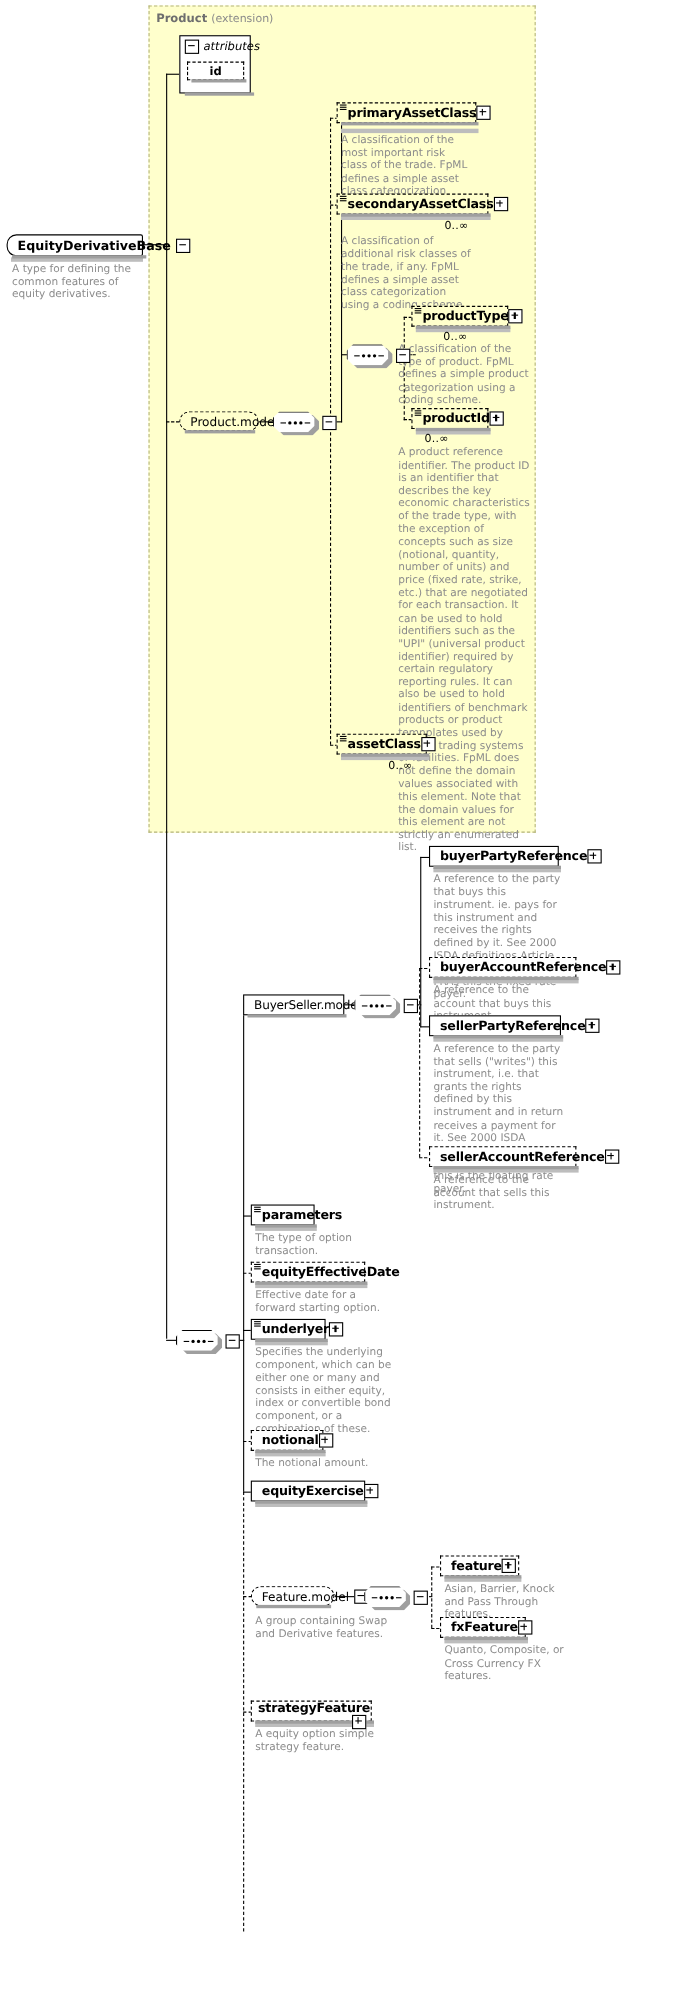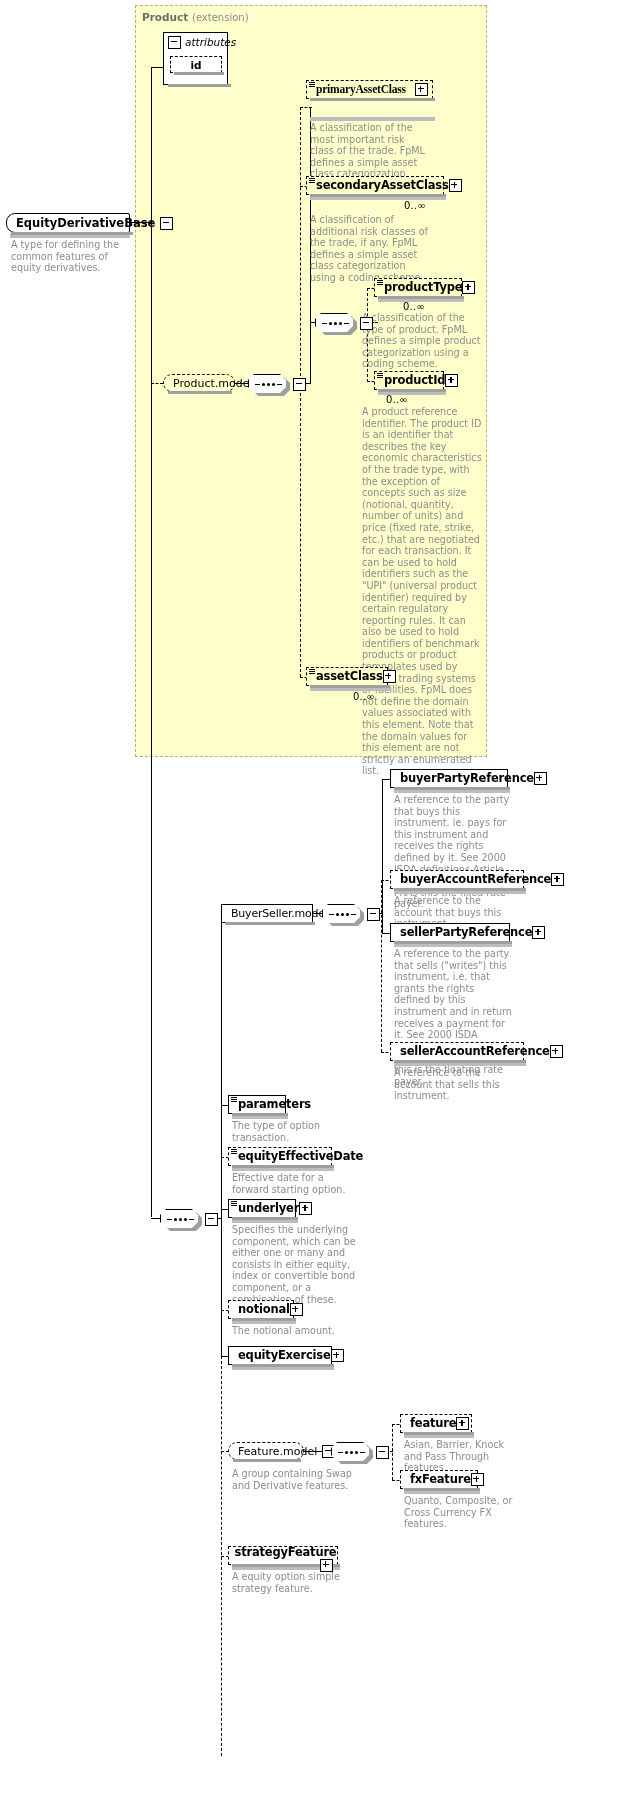--- a/index.html
+++ b/index.html
@@ -207,21 +207,21 @@
     </div>
     <span class="minusbtn"></span>
   </div>
 
   <div class="ln h" style="left:301px;top:383px;width:10px;"></div>
   <div class="ln v" style="left:310px;top:107px;height:277px;"></div>
 
   <div class="dln v" style="left:300px;top:107px;height:570px;"></div>
   <div class="dln h" style="left:300px;top:107px;width:12px;"></div>
 
-  <div class="nodebox optional onyellow" style="left:306px;top:80px;width:127px;font-family:Liberation Serif, serif;">
+  <div class="nodebox optional onyellow" style="left:306px;top:93px;width:127px;">
     <span class="tglyph">
         <i></i>
         <i></i>
         <i></i>
       </span>
     <span class="lbl">primaryAssetClass</span>
     <span class="plusbtn" style="margin-left:auto;"></span>
   </div>
   <div class="typebar" style="left:310px;top:117px;width:125px;"></div>
   <div class="desc" style="left:310px;top:122px;width:120px;">A classification of the most important risk class of the trade. FpML defines a simple asset class categorization using a coding scheme.</div>

